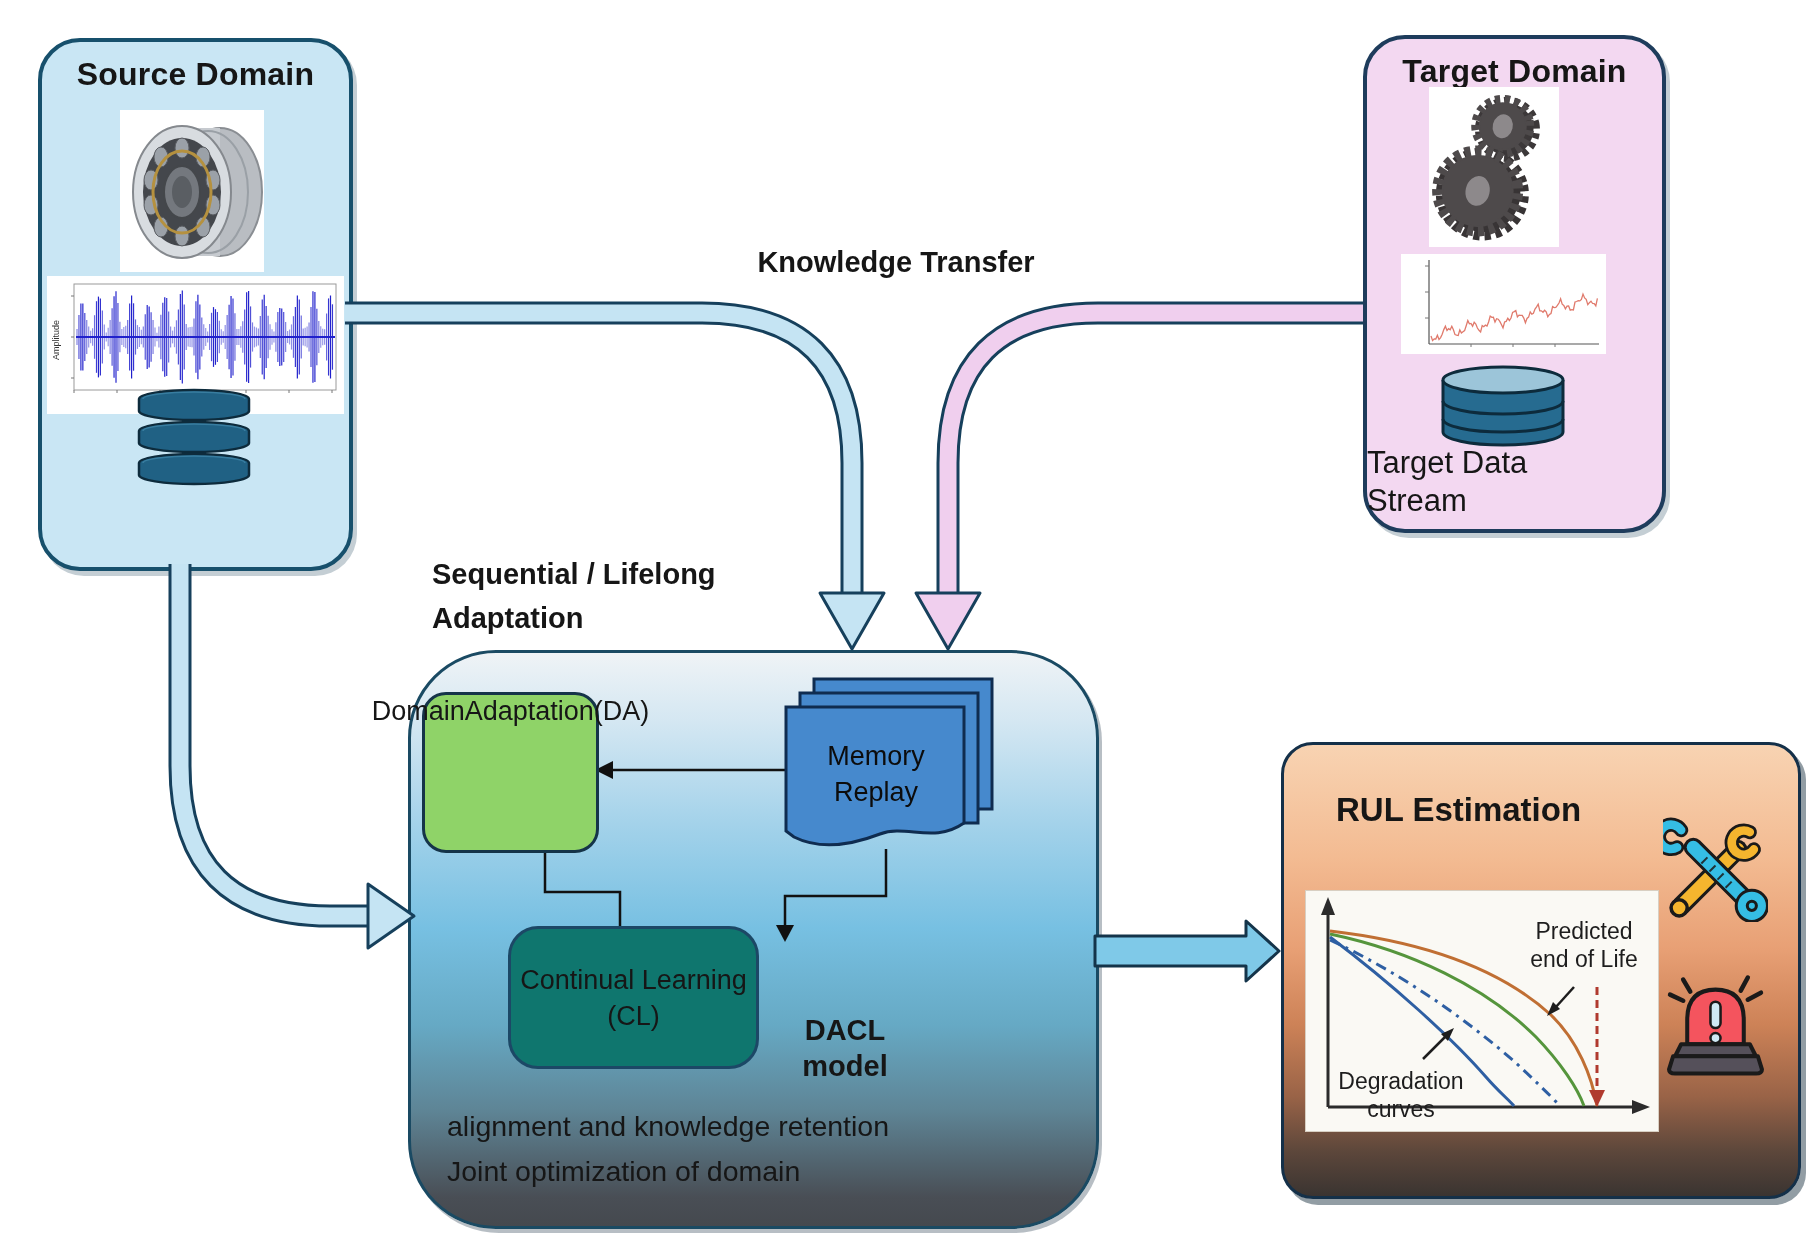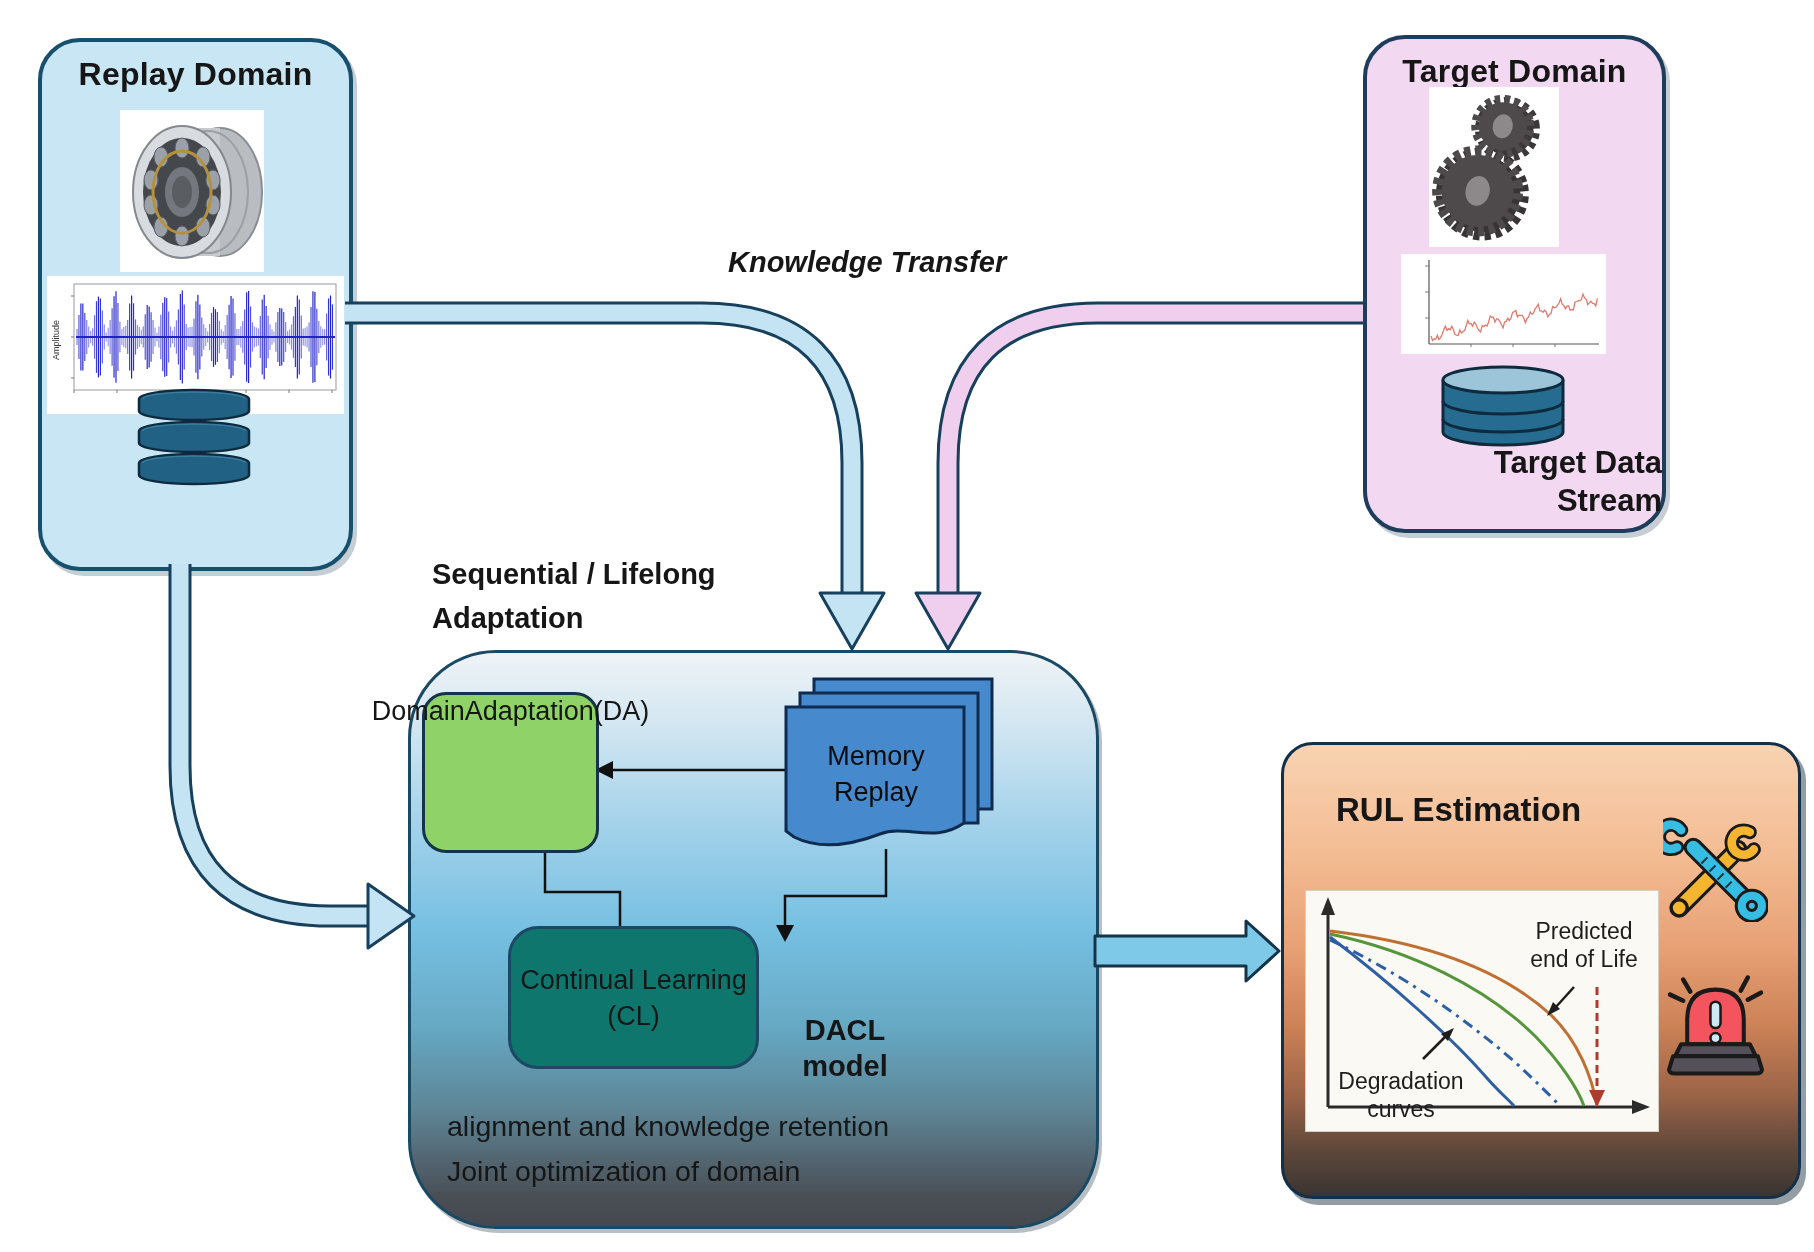--- a/index.html
+++ b/index.html
@@ -23,35 +23,35 @@
   .model-label{position:absolute;left:770px;top:1012px;width:150px;text-align:center;font-size:29px;font-weight:700;line-height:36px;}
   .caption{position:absolute;left:447px;top:1104px;font-size:28.5px;font-weight:500;line-height:45px;}
   
   .rul-box{position:absolute;left:1281px;top:742px;width:514px;height:451px;border:3px solid #143049;border-radius:32px;
     background:linear-gradient(180deg,#f8d3b2 0%,#f3bb92 25%,#e8a075 45%,#cd8257 62%,#996347 78%,#5d473b 90%,#3a3431 100%);
     box-shadow:5px 6px 0 rgba(14,38,54,.45);}
   .rul-title{position:absolute;left:52px;top:46px;font-size:33px;font-weight:700;}
   .rul-chart{position:absolute;left:22px;top:146px;width:352px;height:240px;background:#faf9f4;box-shadow:0 0 0 1px #d8cfc2;}
   
   .flow-label{position:absolute;font-size:29px;font-weight:600;}
-  .kt-label{left:728px;top:246px;width:336px;font-style:italic;}
+  .kt-label{left:728px;top:246px;width:336px;text-align:center;}
   .seq-label{left:432px;top:552px;line-height:44px;}
-  .stream-label{position:absolute;left:0;width:100%;text-align:right;font-size:31px;font-weight:700;line-height:38px;top:405px;}
+  .stream-label{position:absolute;left:0;width:100%;text-align:left;font-size:31px;font-weight:400;line-height:38px;top:405px;}
   .overlay{position:absolute;left:0;top:0;pointer-events:none;}
   svg text{font-family:"Liberation Sans",sans-serif;}
   .chart-note{font-size:23px;font-weight:500;fill:#1d1d1d;}
   .axis-tiny{font-size:9px;fill:#333;}
 </style>
 </head>
 <body>
 
 <div id="canvas">
 
   <div class="dombox source-box">
-    <div class="dombox-title">Replay Domain</div>
+    <div class="dombox-title">Source Domain</div>
 
     <div class="panel" style="left:78px;top:68px;width:144px;height:162px;">
       <svg width="144" height="162" viewBox="0 0 144 162">
         <ellipse cx="100" cy="82" rx="42" ry="64" fill="#b9bdc2" stroke="#8a8e93" stroke-width="2"></ellipse>
         <rect x="62" y="18" width="38" height="128" fill="#c6cacf"></rect>
         <ellipse cx="88" cy="82" rx="40" ry="61" fill="none" stroke="#9aa0a6" stroke-width="2"></ellipse>
         <ellipse cx="62" cy="82" rx="49" ry="66" fill="#d8dce0" stroke="#85898e" stroke-width="2"></ellipse>
         <ellipse cx="62" cy="82" rx="39" ry="54" fill="#44474c"></ellipse>
         <g>
           <ellipse cx="62" cy="38" rx="7" ry="10" fill="#9ba1a8" stroke="#5a5d62"></ellipse>

